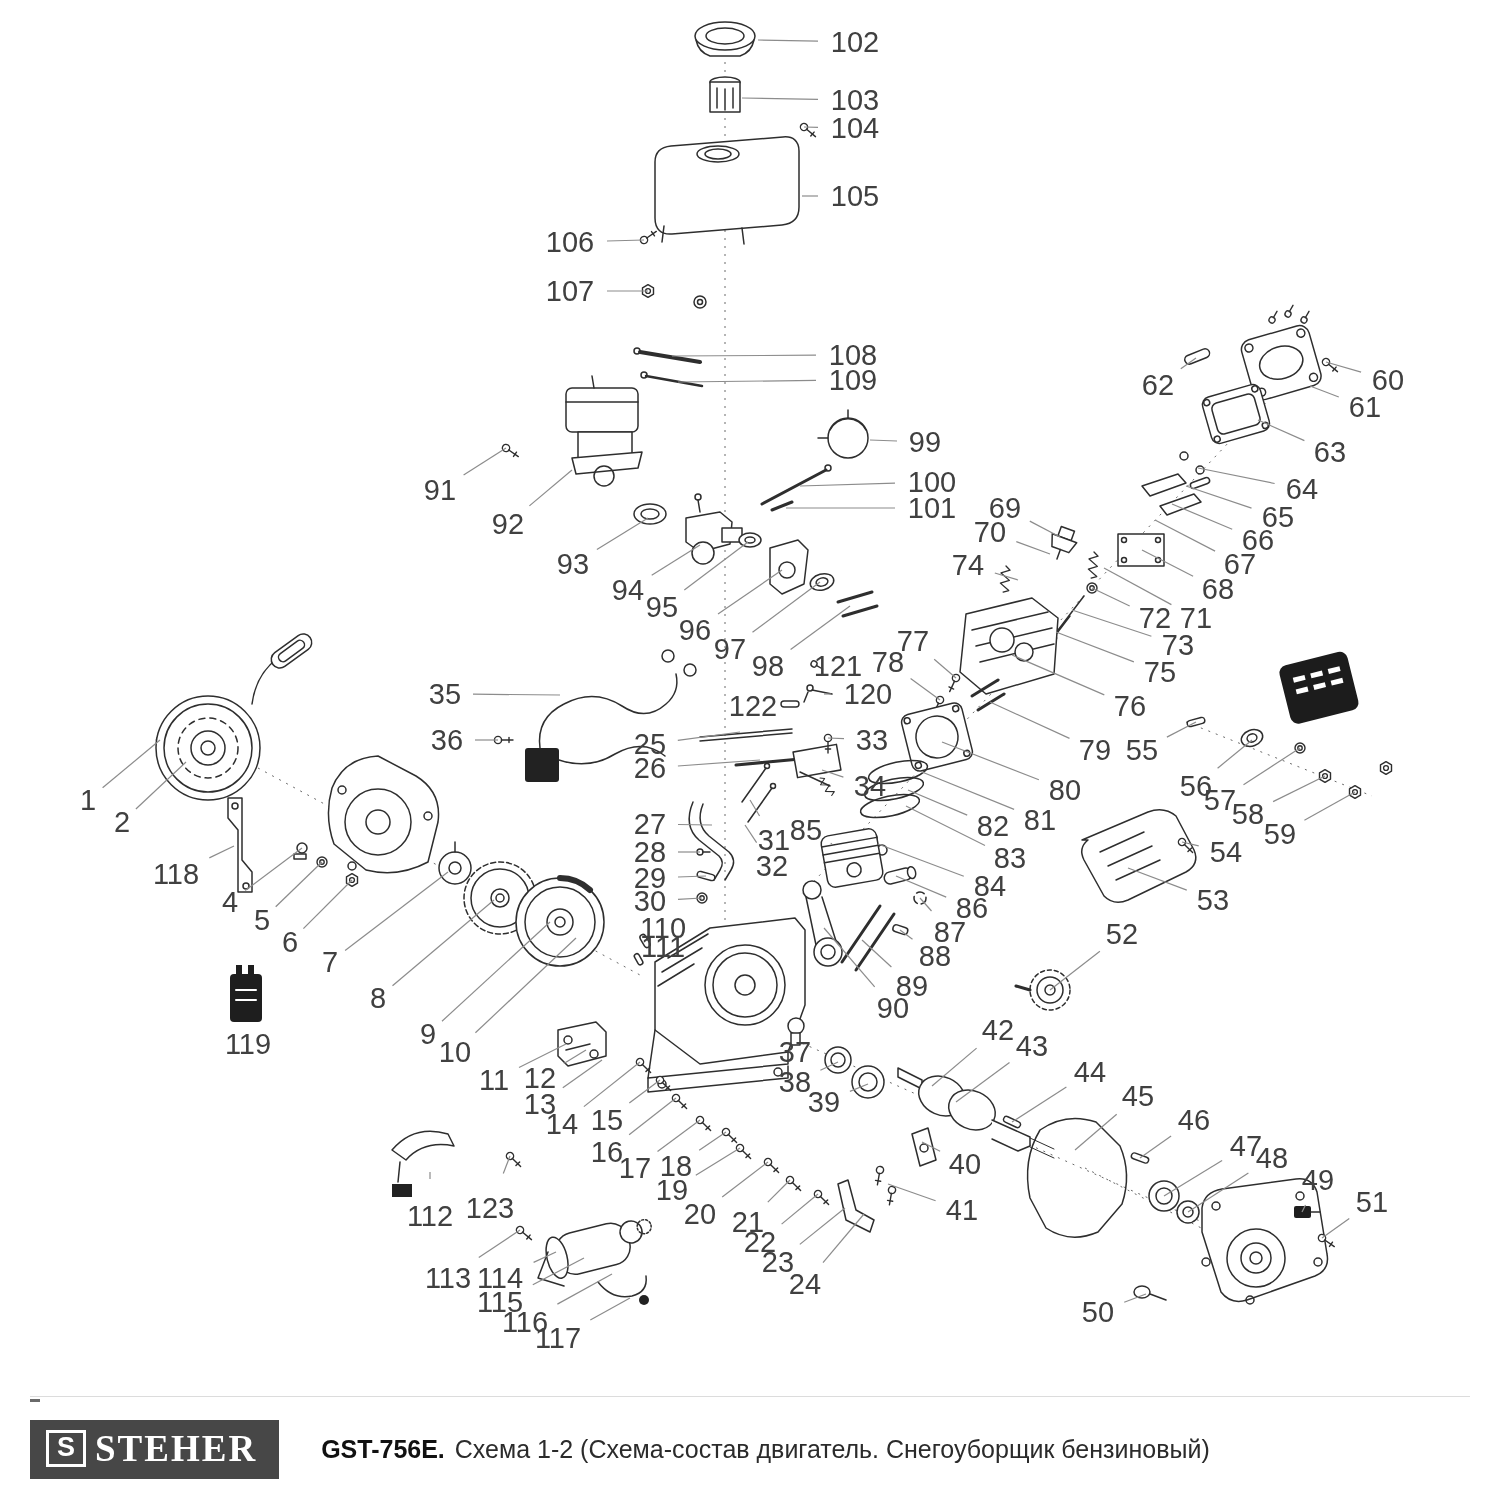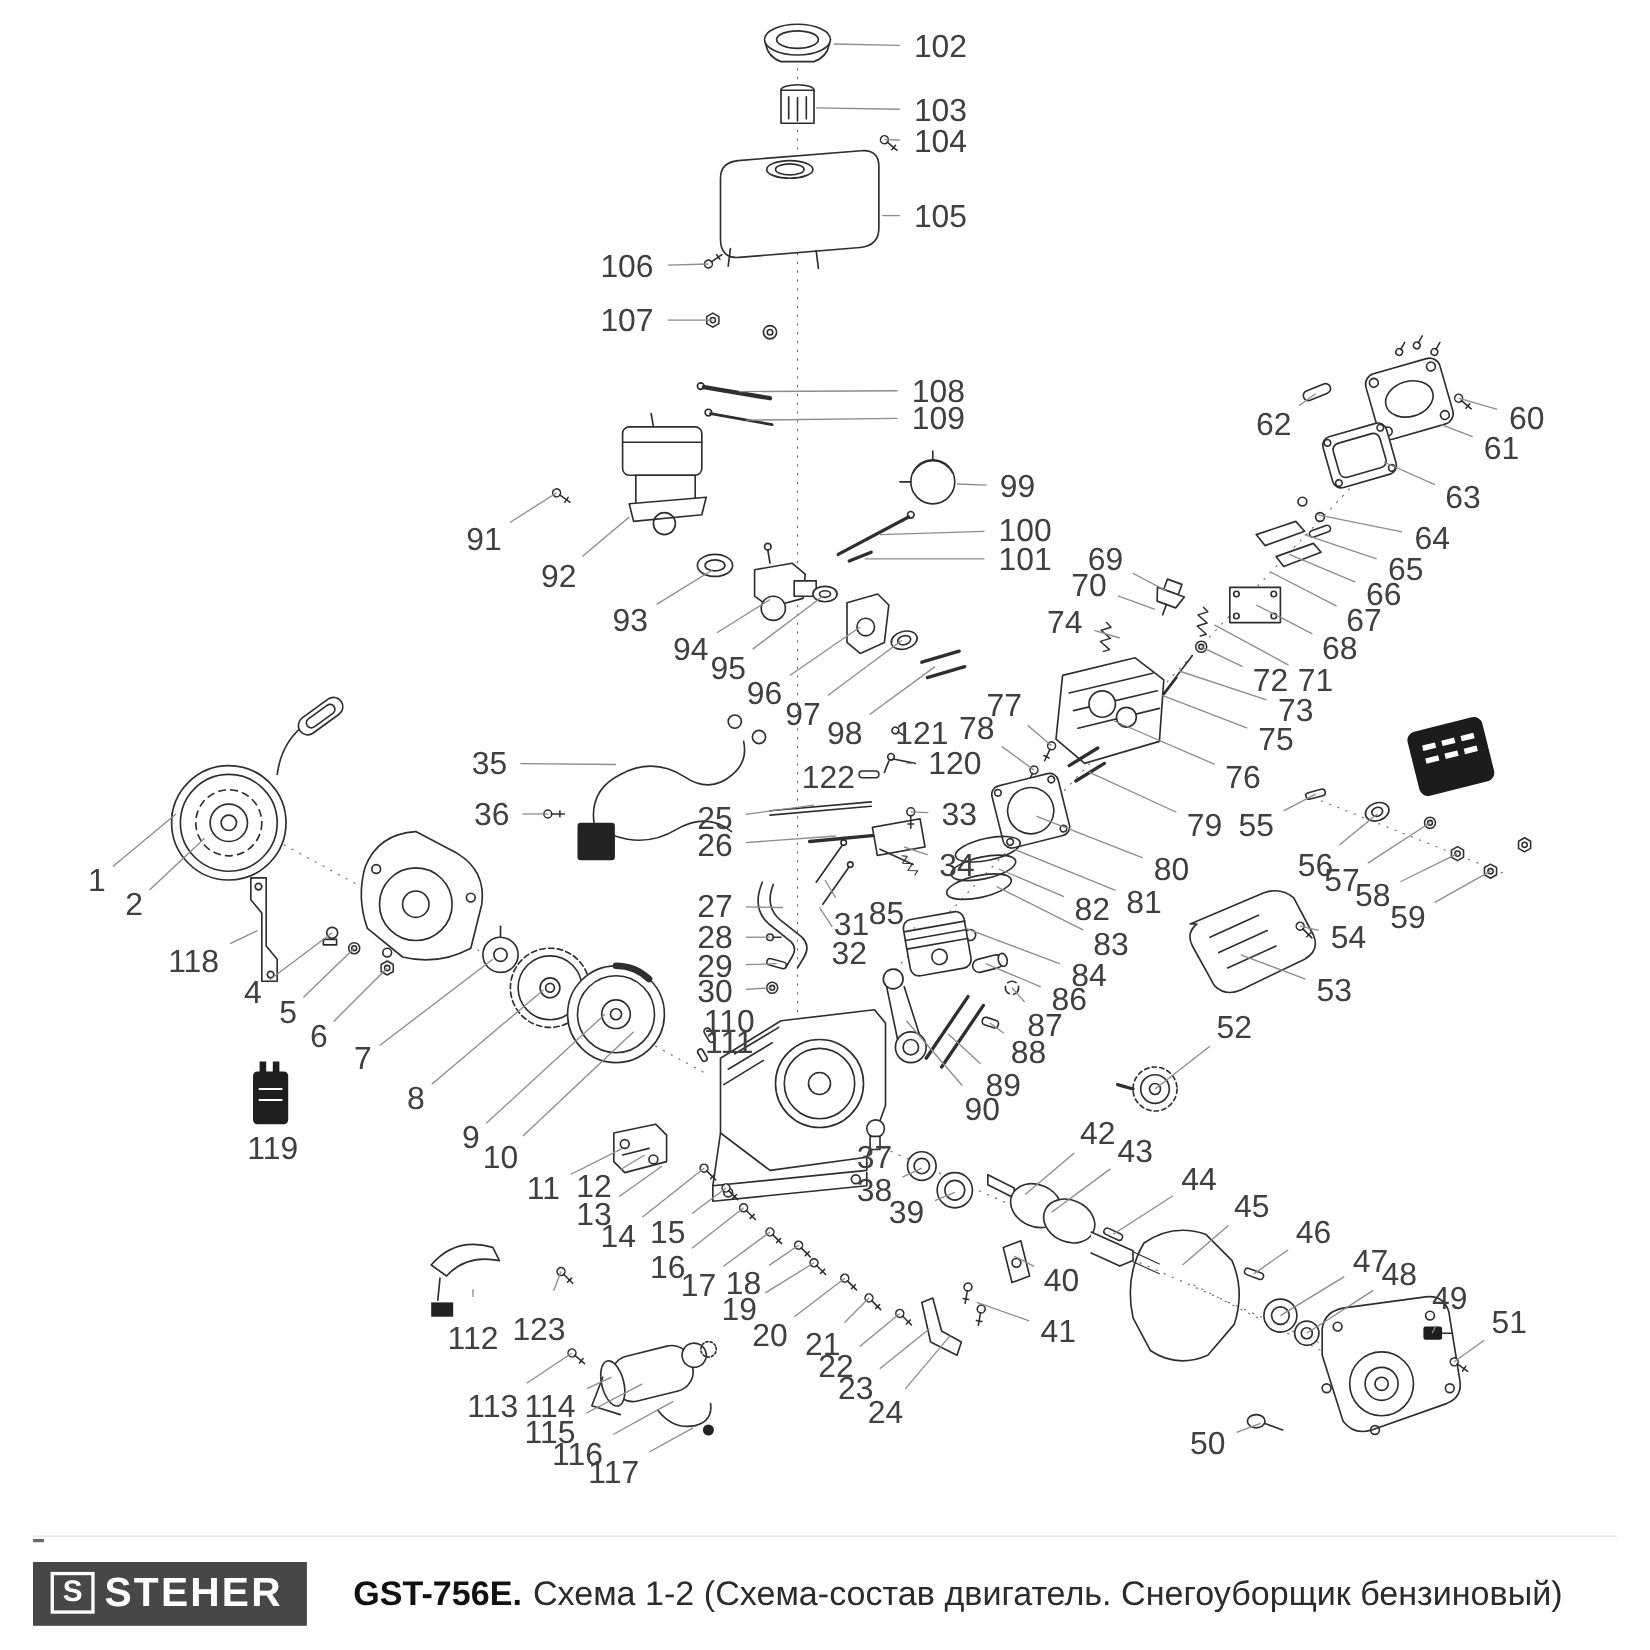--- a/index.html
+++ b/index.html
@@ -11,22 +11,22 @@
   .leader{stroke:#8c8c8c;stroke-width:1.2;fill:none;}
   .callout{font-family:"Liberation Sans",sans-serif;font-size:29px;fill:#404040;}
   
   #footer-divider{position:absolute;left:30px;right:30px;top:1396px;height:1px;background:#dcdcdc;}
   #footer-tick{position:absolute;left:30px;top:1399px;width:10px;height:3px;background:#6a6a6a;}
   #footer{position:absolute;left:30px;top:1420px;display:flex;align-items:center;gap:42px;}
   .logo{display:inline-flex;align-items:center;background:#474747;color:#fff;
         padding:7px 22px 9px 16px;font-weight:700;}
   .logo-glyph{display:inline-block;border:3px solid #fff;padding:0px 8px 2px 8px;margin-right:9px;
         font-size:27px;line-height:1.1;font-weight:700;}
-  .logo-text{font-size:37px;letter-spacing:2px;}
-  .caption{font-size:31px;color:#2b2b2b;white-space:nowrap;}
+  .logo-text{font-size:37px;letter-spacing:2px;font-family:Liberation Serif, serif;}
+  .caption{font-size:25px;color:#2b2b2b;white-space:nowrap;}
   .model{font-weight:700;color:#111;margin-right:10px;}
 </style>
 </head>
 <body>
 
 <div id="stage">
   <svg id="diagram" width="1500" height="1500" viewBox="0 0 1500 1500" xmlns="http://www.w3.org/2000/svg">
     <defs>
       <g id="sym-bolt" stroke="#2e2e2e" stroke-width="1.4" fill="#fff">
         <circle cx="0" cy="0" r="3.6"></circle>

